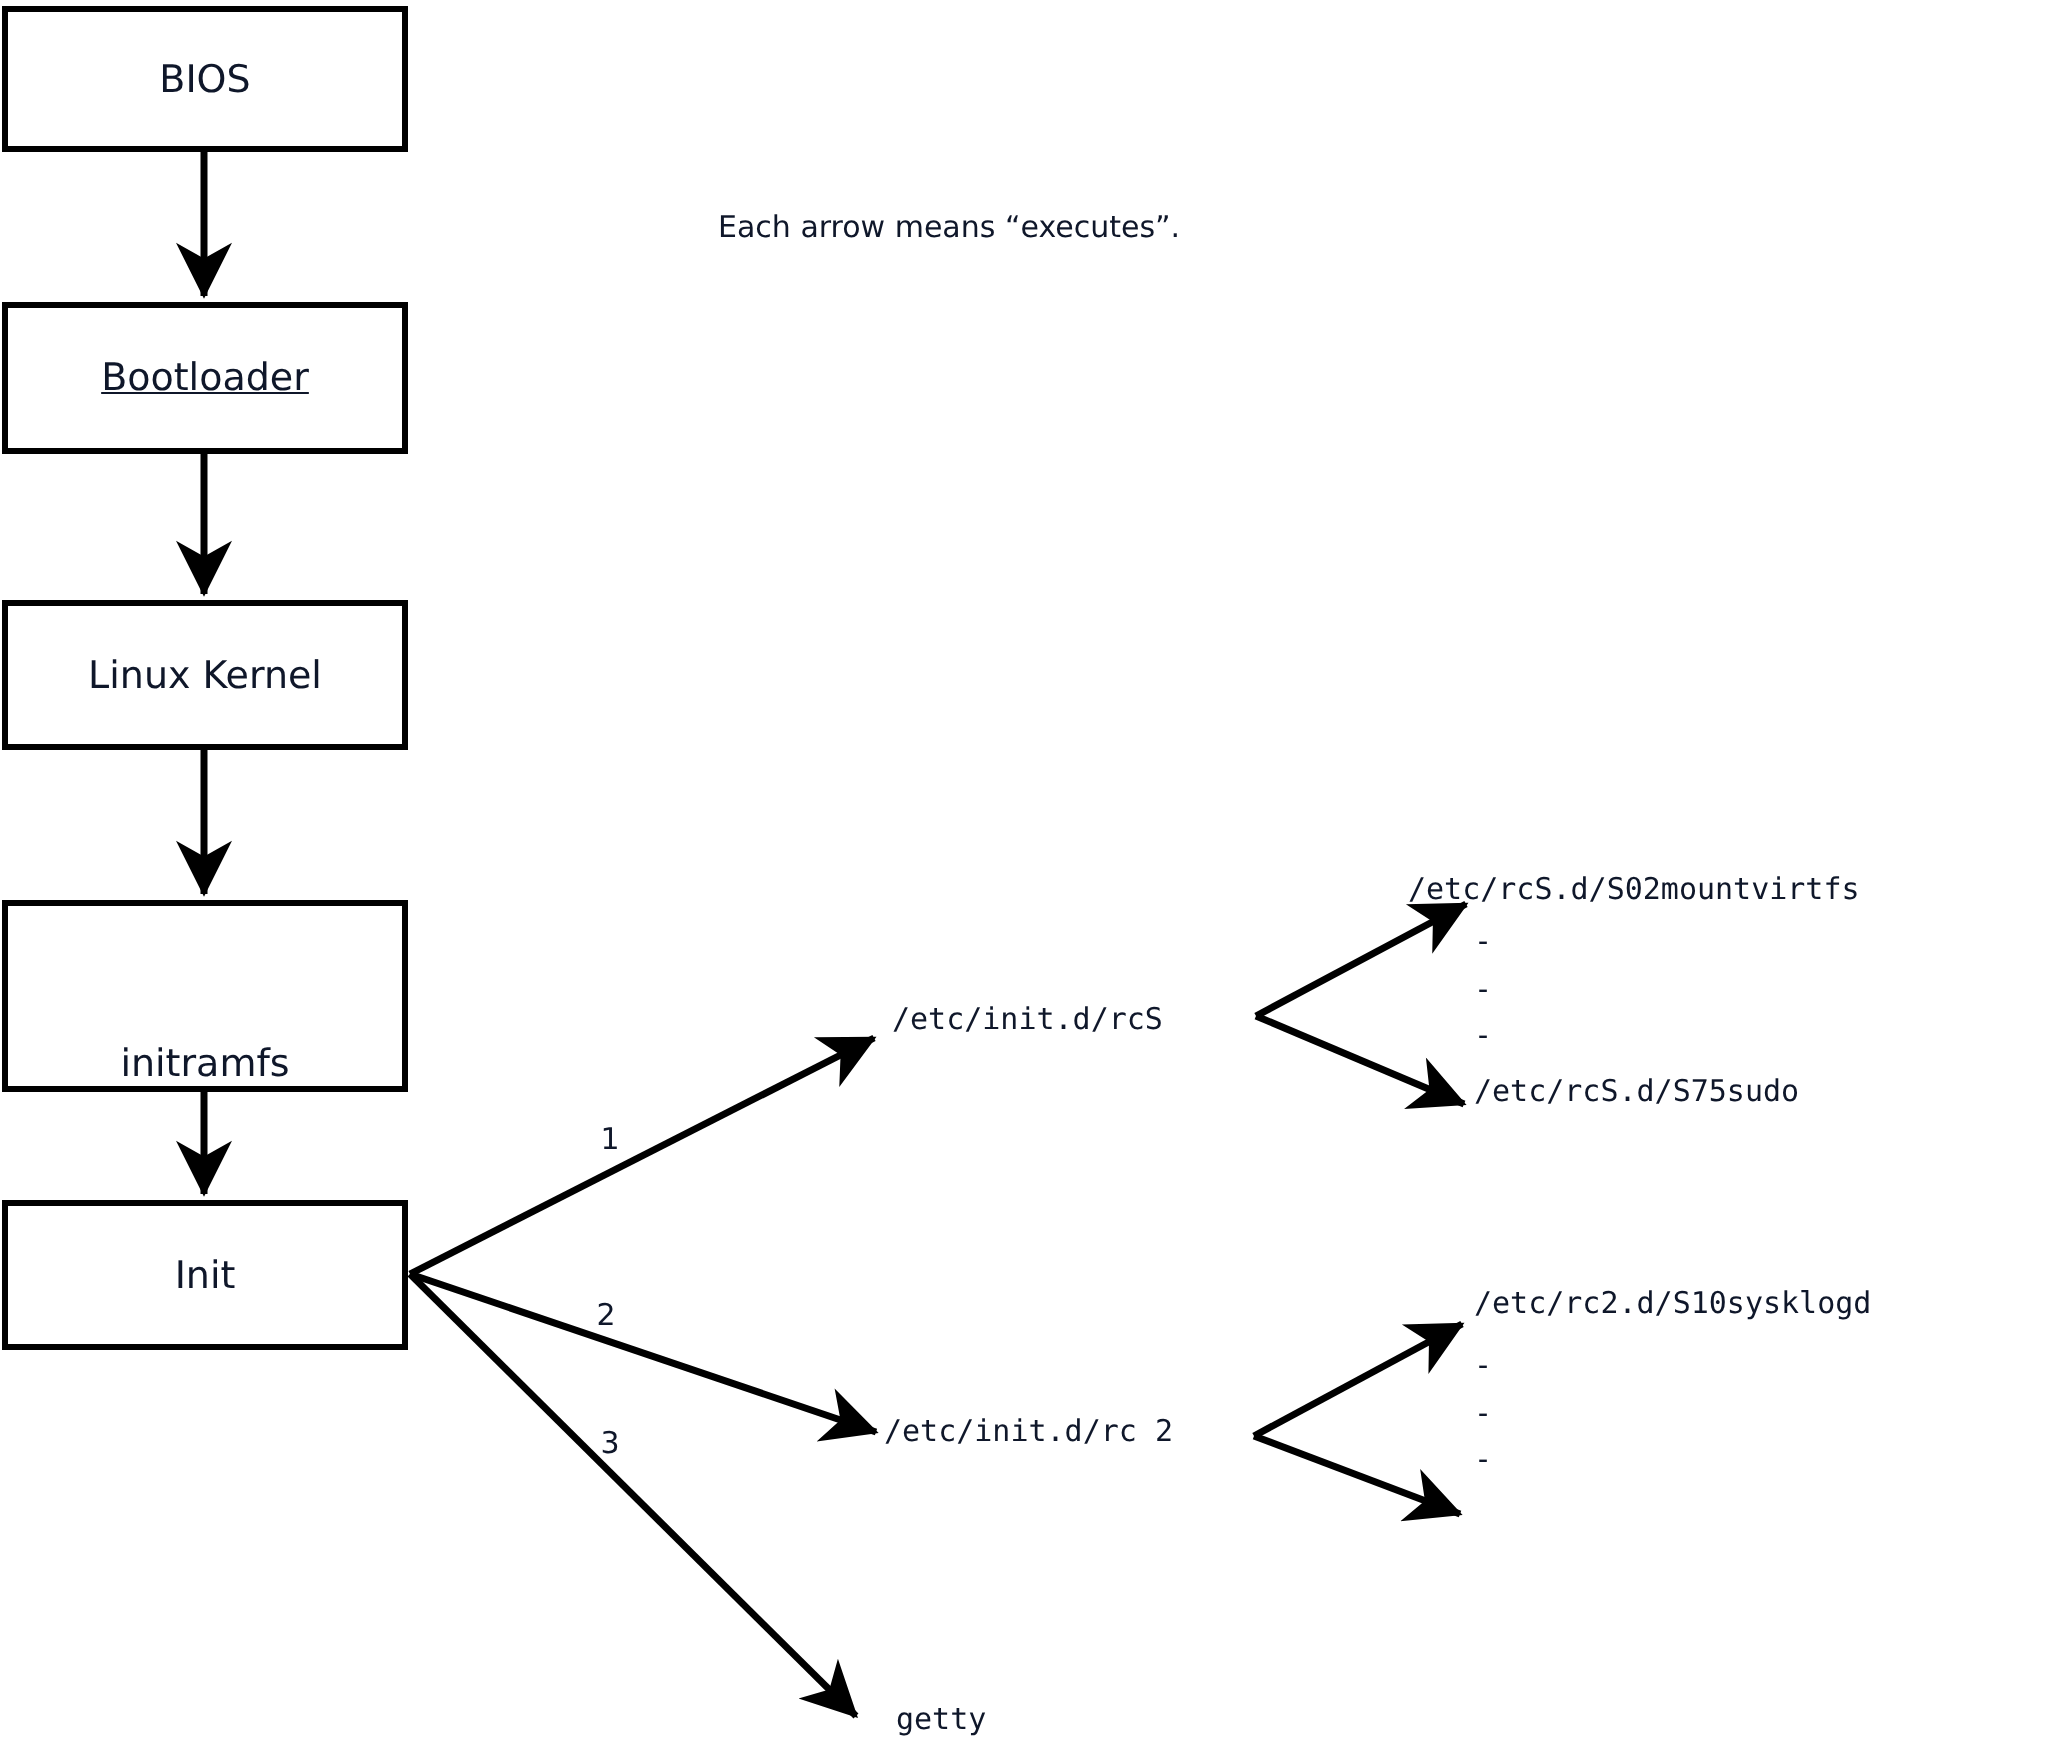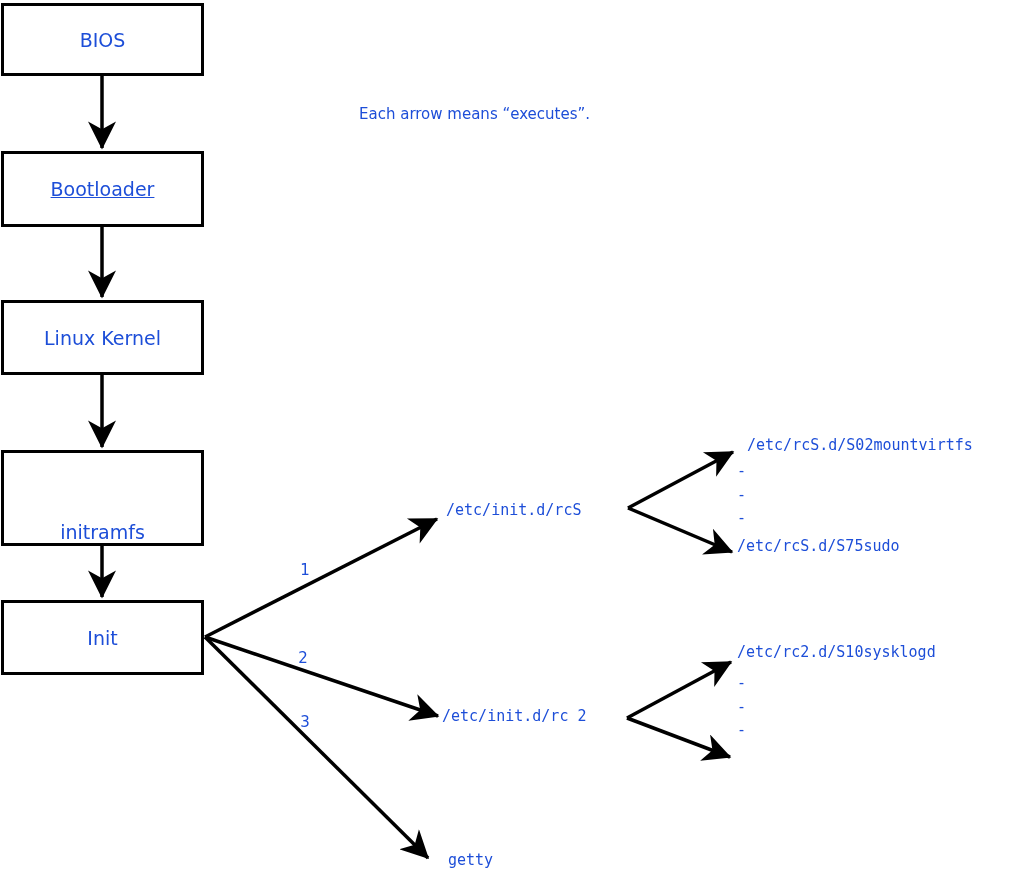--- a/index.html
+++ b/index.html
@@ -1,21 +1,21 @@
 <!DOCTYPE html>
 <html><head>
 <meta charset="utf-8">
 <style>
   html, body { margin: 0; padding: 0; background: #fff; }
   .stage {
     position: relative;
     width: 1024px;
     height: 875px;
     background: #ffffff;
-    color: #1d4ed8;
+    color: #0f172a;
     font-family: "DejaVu Sans", sans-serif;
     overflow: hidden;
   }
   .wires {
     position: absolute;
     inset: 0;
     width: 1024px;
     height: 875px;
     pointer-events: none;
   }
@@ -47,21 +47,21 @@
   .mono { font-family: "DejaVu Sans Mono", monospace; }
   .num  { transform: translate(-50%, -50%); }
 
   #note      { left: 359px; top: 114px; }
   #num-1     { left: 305px; top: 570px; }
   #num-2     { left: 303px; top: 658px; }
   #num-3     { left: 305px; top: 722px; }
   #t-rcs     { left: 446px; top: 510px; }
   #t-rc2     { left: 442px; top: 716px; }
   #t-getty   { left: 448px; top: 860px; }
-  #c-rcs-0   { left: 747px; top: 445px; }
+  #c-rcs-0   { left: 704px; top: 445px; }
   #c-rcs-1   { left: 737px; top: 471px; }
   #c-rcs-2   { left: 737px; top: 495px; }
   #c-rcs-3   { left: 737px; top: 518px; }
   #c-rcs-4   { left: 737px; top: 546px; }
   #c-rc2-0   { left: 737px; top: 652px; }
   #c-rc2-1   { left: 737px; top: 683px; }
   #c-rc2-2   { left: 737px; top: 707px; }
   #c-rc2-3   { left: 737px; top: 730px; }
   #c-rc2-4   { left: 737px; top: 758px; }
 </style>

